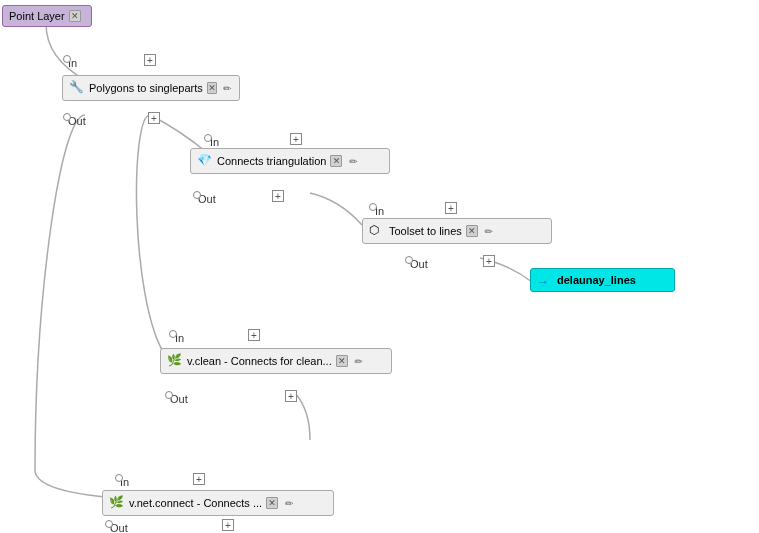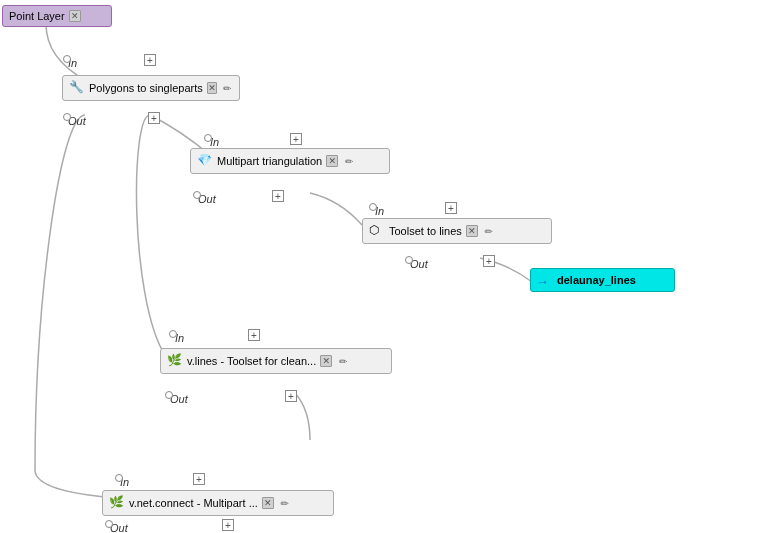--- a/index.html
+++ b/index.html
@@ -87,21 +87,20 @@
       font-size: 10px;
       cursor: pointer;
       color: #555;
     }
 
     .port-label {
       position: absolute;
       font-size: 11px;
       color: #333;
       z-index: 3;
-      font-style: italic;
     }
 
     .port-dot {
       position: absolute;
       width: 8px;
       height: 8px;
       background: white;
       border: 1px solid #888;
       border-radius: 50%;
       z-index: 4;
@@ -143,21 +142,21 @@
 
     <path d="M 310 193 Q 340 200 362 225" stroke="#aaa" stroke-width="1.5" fill="none"></path>
 
     <path d="M 480 258 Q 510 265 532 282" stroke="#aaa" stroke-width="1.5" fill="none"></path>
 
     <path d="M 150 115 C 130 115 130 300 165 355" stroke="#aaa" stroke-width="1.5" fill="none"></path>
 
     <path d="M 295 393 Q 310 410 310 440" stroke="#aaa" stroke-width="1.5" fill="none"></path>
   </svg>
 
-  <div class="node input-node" style="left:2px; top:5px; width:110px;">
+  <div class="node input-node" style="left:2px; top:5px; width:90px;">
     <span class="node-label">Point Layer</span>
     <div class="node-close">✕</div>
   </div>
 
   <span class="port-label" style="left:68px; top:57px;">In</span>
   <div class="port-dot" style="left:63px; top:55px;"></div>
   <div class="port-plus" style="left:144px; top:54px;">+</div>
 
   <div class="node" style="left:62px; top:75px; width:178px;">
     <span class="node-icon">🔧</span>
@@ -169,21 +168,21 @@
   <span class="port-label" style="left:68px; top:115px;">Out</span>
   <div class="port-dot" style="left:63px; top:113px;"></div>
   <div class="port-plus" style="left:148px; top:112px;">+</div>
 
   <span class="port-label" style="left:210px; top:136px;">In</span>
   <div class="port-dot" style="left:204px; top:134px;"></div>
   <div class="port-plus" style="left:290px; top:133px;">+</div>
 
   <div class="node" style="left:190px; top:148px; width:200px;">
     <span class="node-icon">💎</span>
-    <span class="node-label">Multipart triangulation</span>
+    <span class="node-label">Connects triangulation</span>
     <div class="node-close">✕</div>
     <div class="node-edit">✏</div>
   </div>
 
   <span class="port-label" style="left:198px; top:193px;">Out</span>
   <div class="port-dot" style="left:193px; top:191px;"></div>
   <div class="port-plus" style="left:272px; top:190px;">+</div>
 
   <span class="port-label" style="left:375px; top:205px;">In</span>
   <div class="port-dot" style="left:369px; top:203px;"></div>
@@ -204,36 +203,36 @@
     <span class="output-arrow">→</span>
     <span class="node-label">delaunay_lines</span>
   </div>
 
   <span class="port-label" style="left:175px; top:332px;">In</span>
   <div class="port-dot" style="left:169px; top:330px;"></div>
   <div class="port-plus" style="left:248px; top:329px;">+</div>
 
   <div class="node" style="left:160px; top:348px; width:232px;">
     <span class="node-icon">🌿</span>
-    <span class="node-label">v.lines - Toolset for clean...</span>
+    <span class="node-label">v.clean - Connects for clean...</span>
     <div class="node-close">✕</div>
     <div class="node-edit">✏</div>
   </div>
 
   <span class="port-label" style="left:170px; top:393px;">Out</span>
   <div class="port-dot" style="left:165px; top:391px;"></div>
   <div class="port-plus" style="left:285px; top:390px;">+</div>
 
   <span class="port-label" style="left:120px; top:476px;">In</span>
   <div class="port-dot" style="left:115px; top:474px;"></div>
   <div class="port-plus" style="left:193px; top:473px;">+</div>
 
   <div class="node" style="left:102px; top:490px; width:232px;">
     <span class="node-icon">🌿</span>
-    <span class="node-label">v.net.connect - Multipart ...</span>
+    <span class="node-label">v.net.connect - Connects ...</span>
     <div class="node-close">✕</div>
     <div class="node-edit">✏</div>
   </div>
 
   <span class="port-label" style="left:110px; top:522px;">Out</span>
   <div class="port-dot" style="left:105px; top:520px;"></div>
   <div class="port-plus" style="left:222px; top:519px;">+</div>
 
 </div>
 

